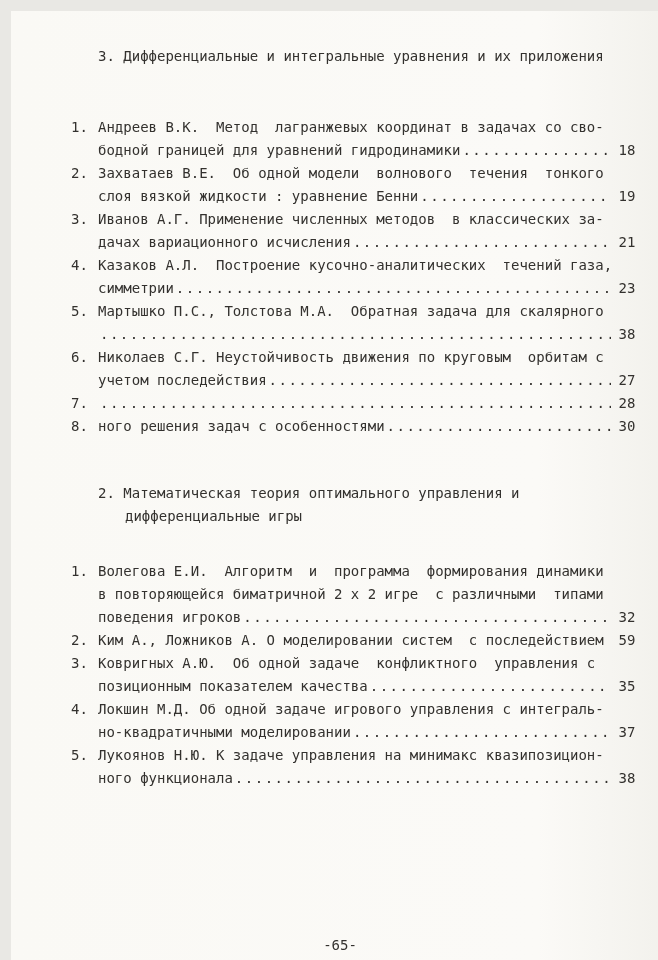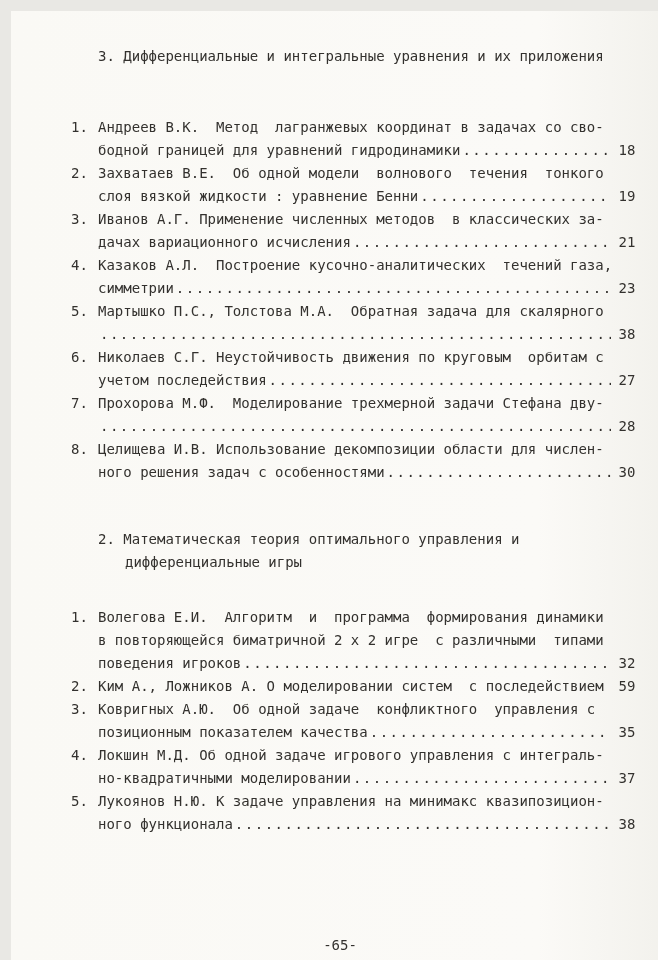--- a/index.html
+++ b/index.html
@@ -113,31 +113,29 @@
               <div class="line lastline">
                 <span class="ltext">учетом последействия</span>
                 <span class="leader">........................................................................................................................</span>
                 <span class="page-num">27</span>
               </div>
             </div>
           </div>
           <div class="entry">
             <span class="num">7.</span>
             <div class="entry-body">
-              <div class="line">Прохорова М.Ф.  Моделирование трехмерной задачи Стефана дву-</div>
               <div class="line lastline">
                 <span class="leader">........................................................................................................................</span>
                 <span class="page-num">28</span>
               </div>
             </div>
           </div>
           <div class="entry">
             <span class="num">8.</span>
             <div class="entry-body">
-              <div class="line">Целищева И.В. Использование декомпозиции области для числен-</div>
               <div class="line lastline">
                 <span class="ltext">ного решения задач с особенностями</span>
                 <span class="leader">........................................................................................................................</span>
                 <span class="page-num">30</span>
               </div>
             </div>
           </div>
         </div>
       </div>
       <div class="section section-1">

